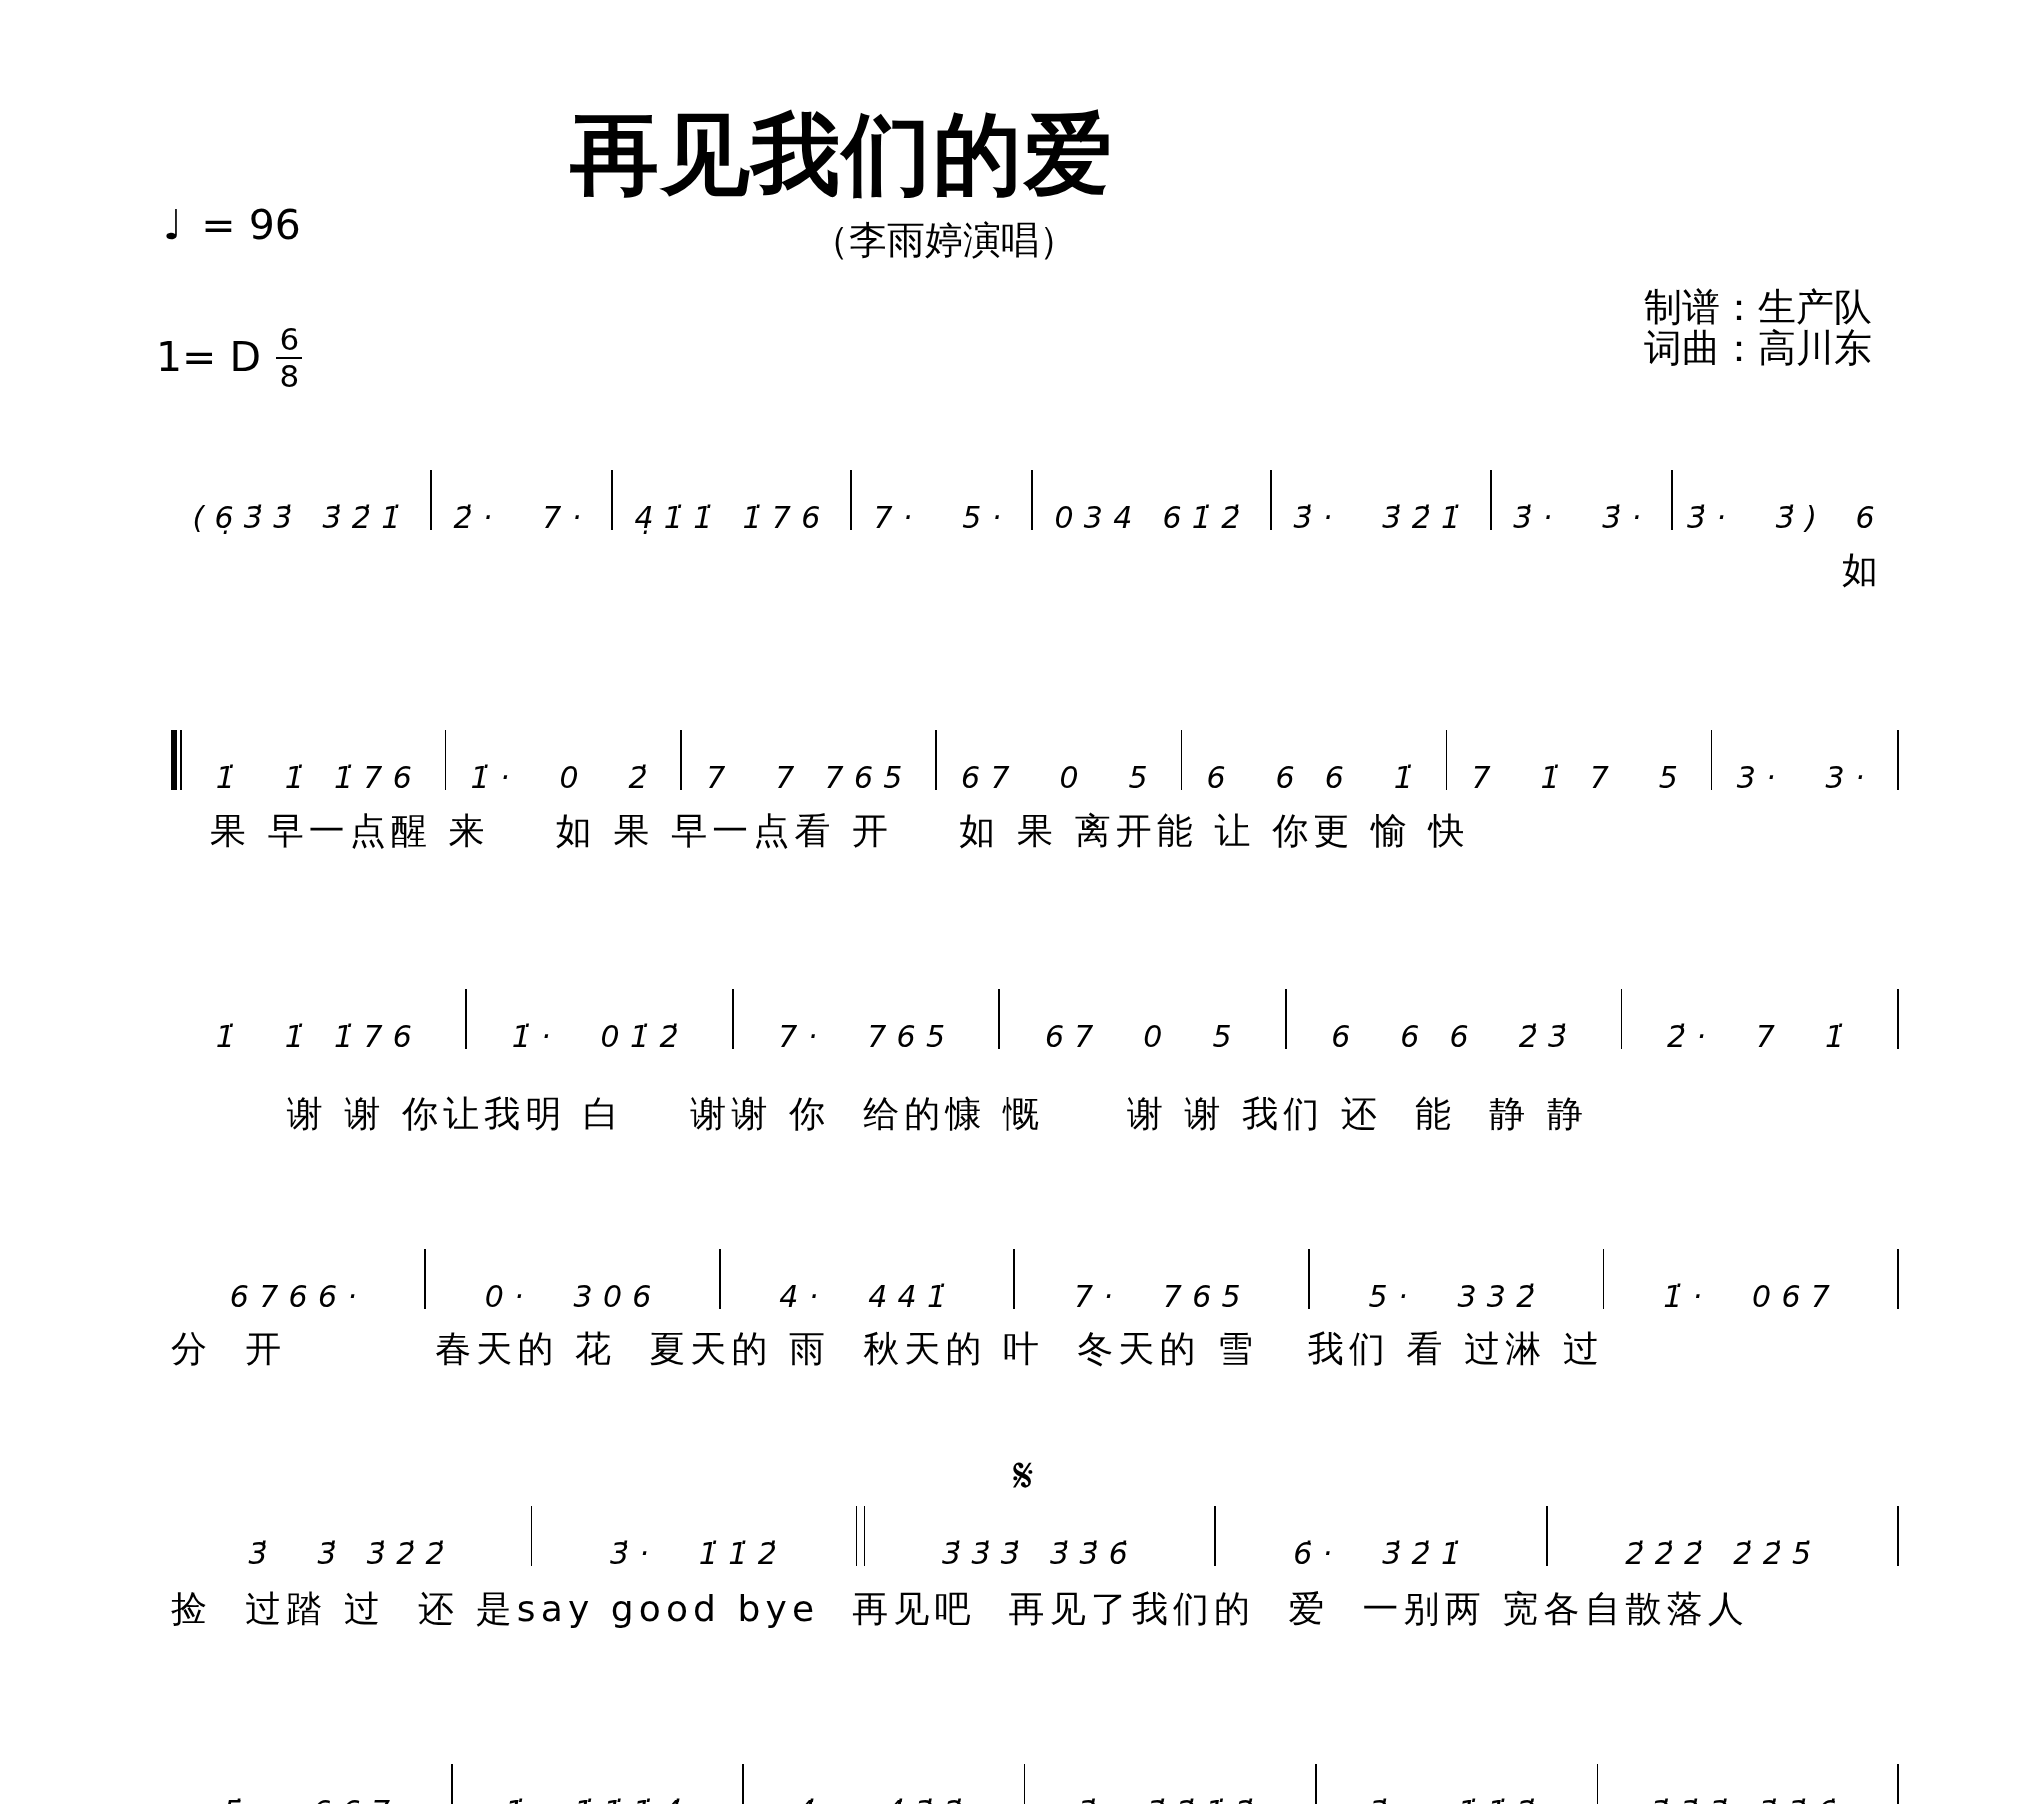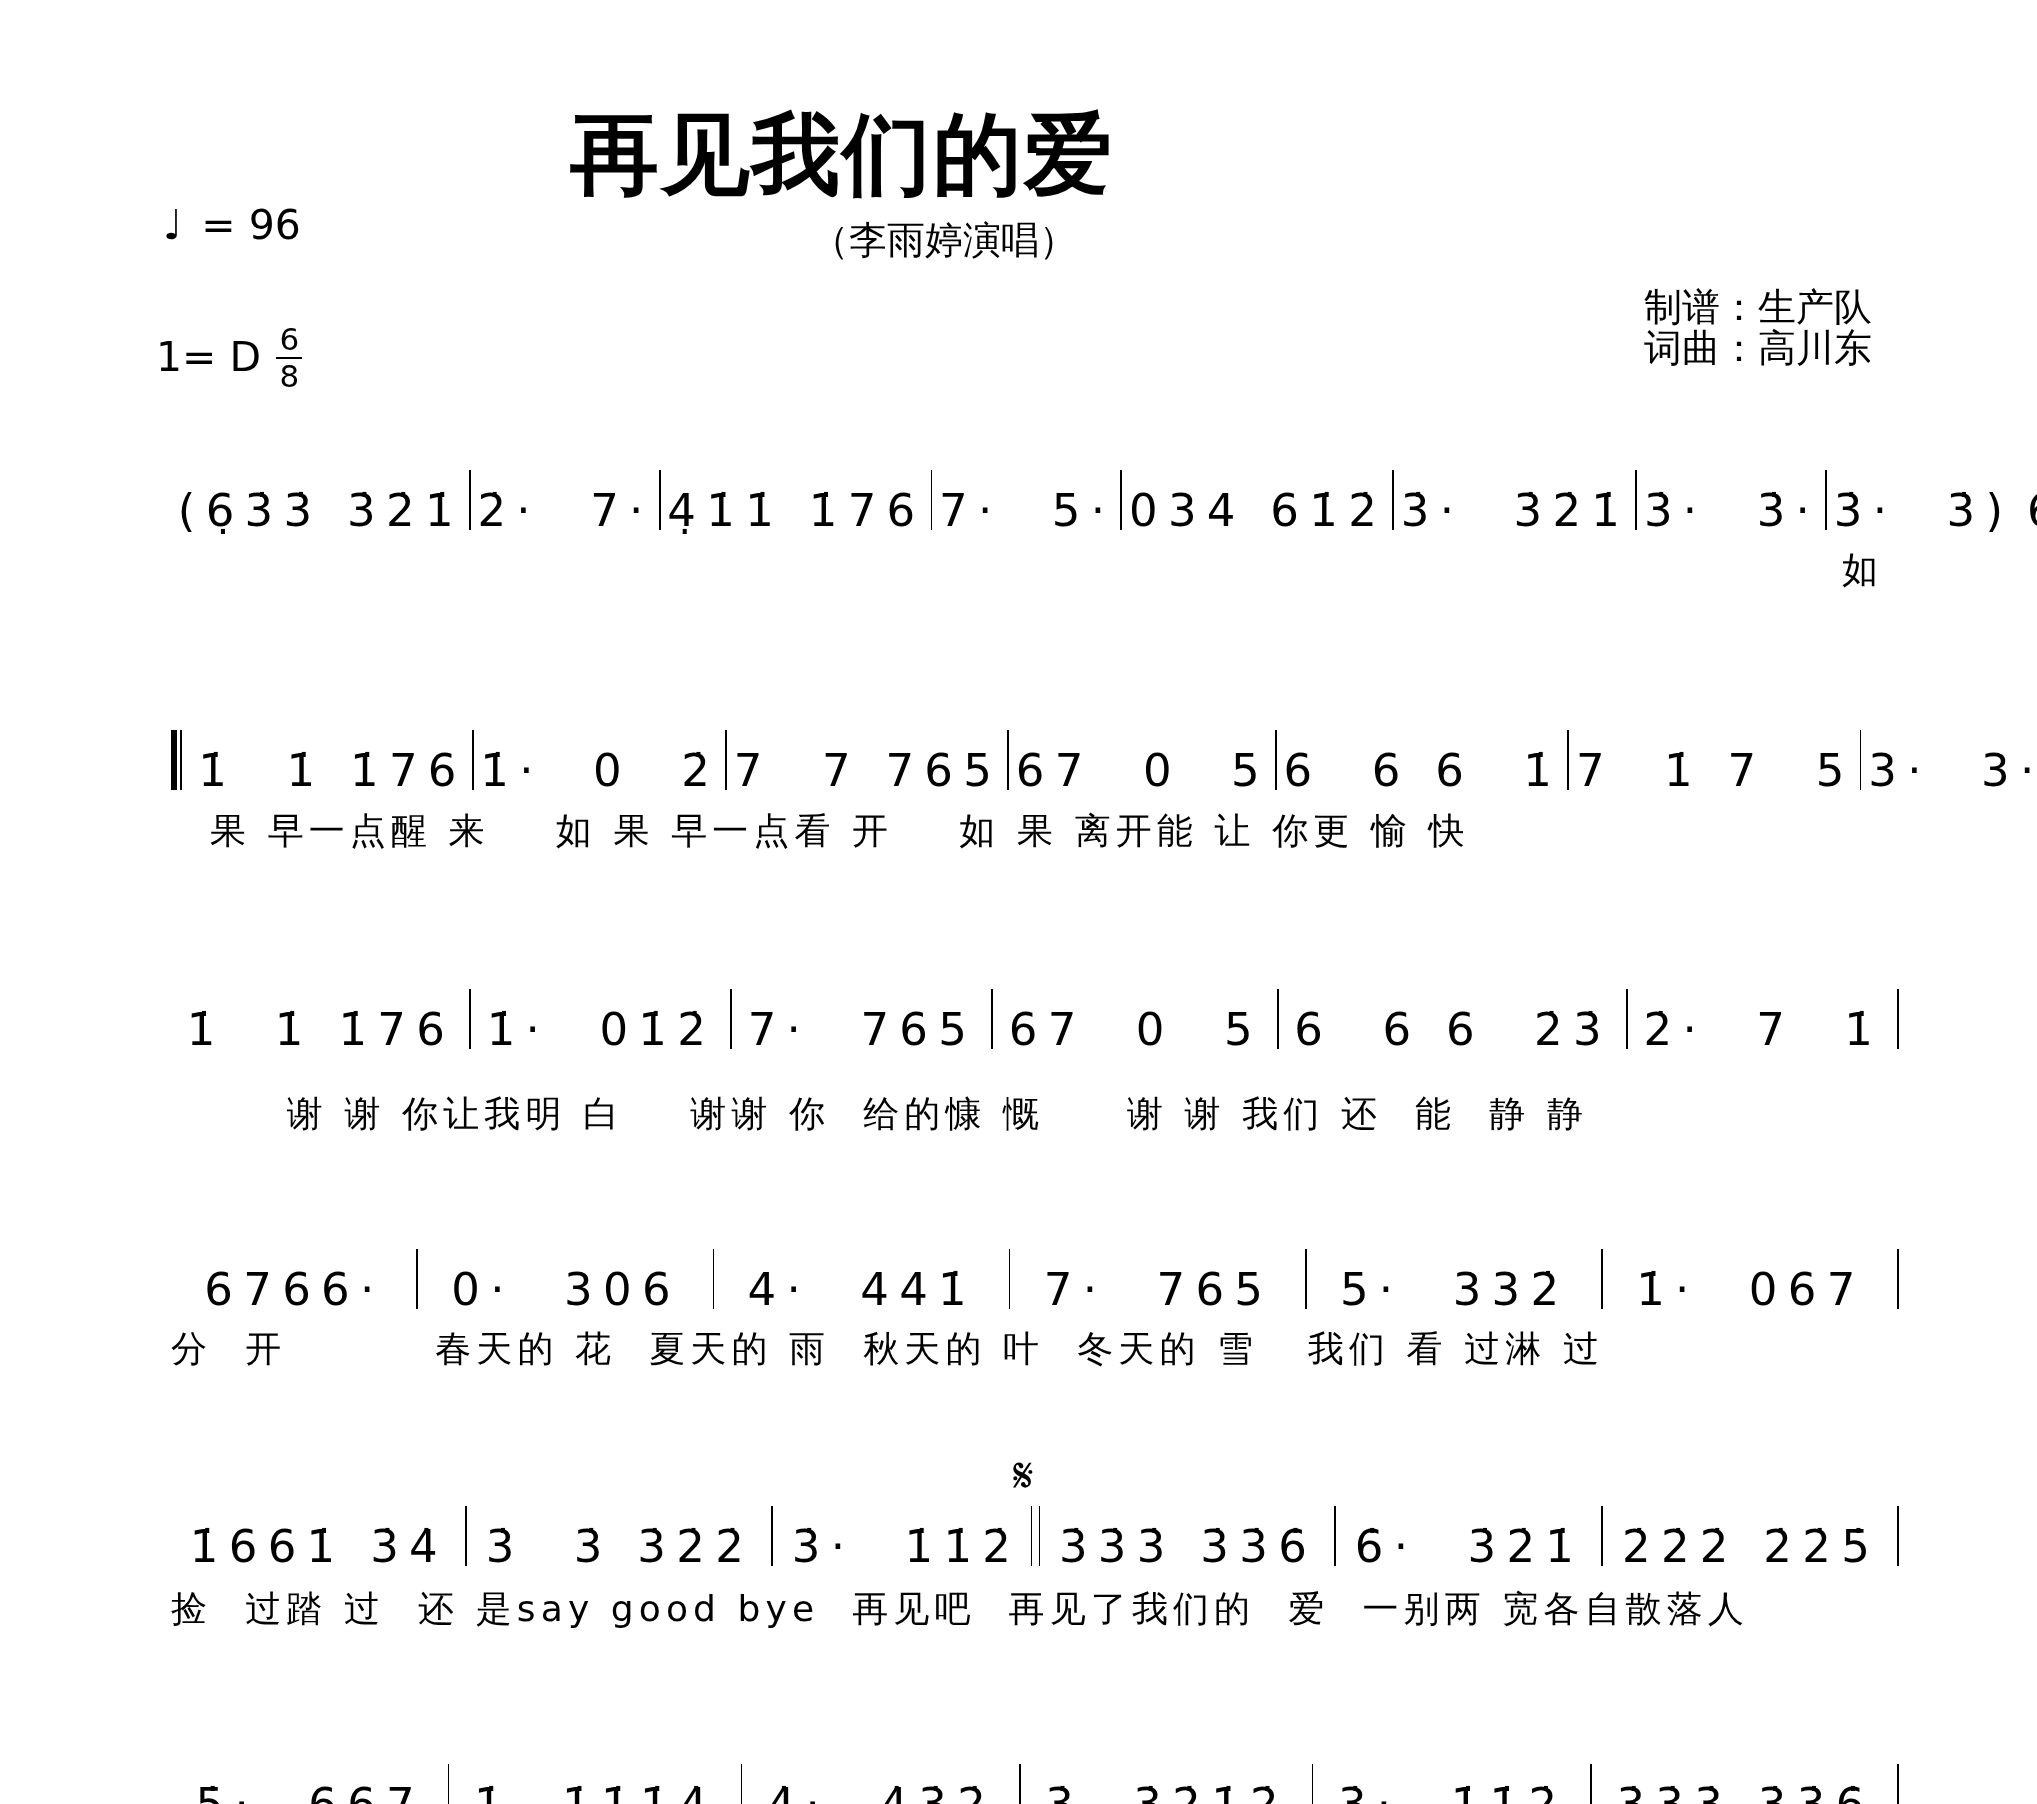--- a/index.html
+++ b/index.html
@@ -12,21 +12,21 @@
   #key{left:156px;top:324px;font-size:41px;line-height:1;display:flex;align-items:center;gap:15.4px;}
   .frac{display:inline-flex;flex-direction:column;align-items:center;font-size:31px;line-height:1;}
   .frac .bar{width:26px;height:2.6px;background:#000;margin:1.7px 0;}
   #credits{left:1644px;top:287px;font-size:38px;line-height:41px;}
   .row{position:absolute;left:171px;width:1728px;height:68px;display:flex;align-items:flex-end;}
   .measure{position:relative;flex:1 1 auto;display:flex;align-items:flex-end;justify-content:space-around;height:68px;}
   .bar{position:absolute;right:0;bottom:3.4px;width:1.7px;height:60px;background:#000;}
   .bar.double{width:6.8px;border-left:1.7px solid #000;border-right:1.7px solid #000;background:transparent;}
   .bar.start{left:0;right:auto;width:12px;background:transparent;border-left:6.8px solid #000;}
   .bar.start::after{content:"";position:absolute;left:3.4px;top:0;width:1.7px;height:60px;background:#000;}
-  .notes{font-size:45px;line-height:1;letter-spacing:10.3px;white-space:pre;padding:0 6.8px;}
+  .notes{font-size:30px;line-height:1;letter-spacing:10.3px;white-space:pre;padding:0 6.8px;font-style:italic;}
   .lyrics{position:absolute;left:171px;width:1728px;font-size:36px;line-height:1;white-space:pre;letter-spacing:5.1px;}
   .segno{font-size:48px;}
 </style>
 </head>
 <body>
 
 <div id="title" class="abs">再见我们的爱</div>
 <div id="subtitle" class="abs">（李雨婷演唱）</div>
 
 <div id="tempo" class="abs">
@@ -169,24 +169,20 @@
   <div class="measure">
       <span class="notes">1̇·  067</span>
       <span class="bar"></span>
     </div>
 </div>
 <div class="lyrics" style="top:1331px;">分  开         春天的 花  夏天的 雨  秋天的 叶  冬天的 雪   我们 看 过淋 过</div>
 
 <div class="abs segno" style="left:1013px;top:1447px;">𝄋</div>
 <div class="row" style="top:1501px;">
   <div class="measure">
-      <span class="notes">1̇661̇ 3̇4̇</span>
-      <span class="bar"></span>
-    </div>
-  <div class="measure">
       <span class="notes">3̇  3̇ 3̇2̇2̇</span>
       <span class="bar"></span>
     </div>
   <div class="measure">
       <span class="notes">3̇·  1̇1̇2̇</span>
       <span class="bar double"></span>
     </div>
   <div class="measure">
       <span class="notes">3̇3̇3̇ 3̇3̇6̇</span>
       <span class="bar"></span>

